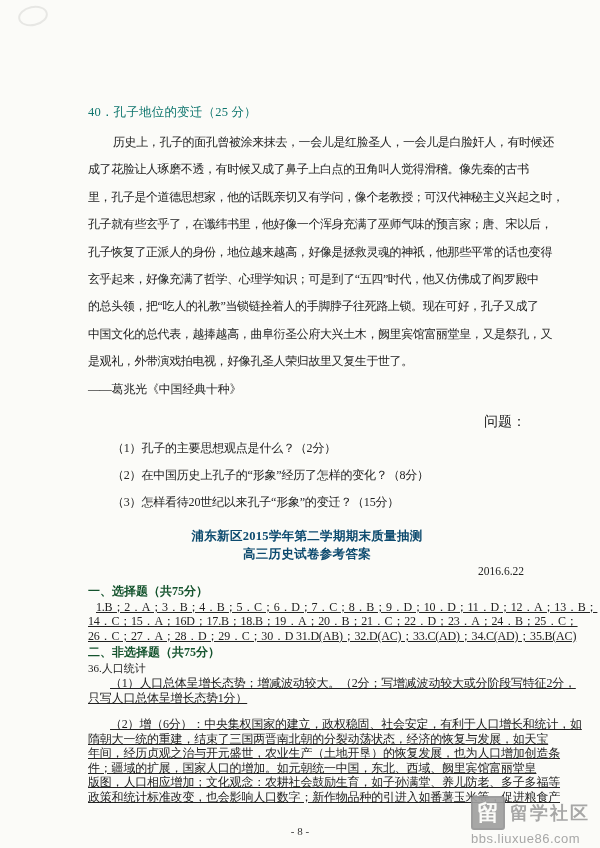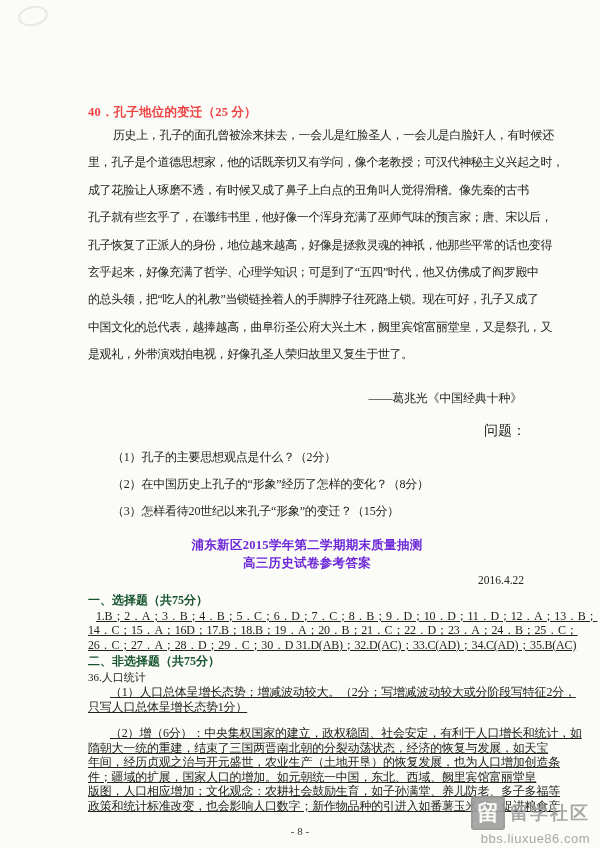--- a/index.html
+++ b/index.html
@@ -11,43 +11,43 @@
   .page {
     position: relative;
     width: 600px; height: 848px;
     background: #fbfbf8;
     color: #222;
     overflow: hidden;
   }
   .content { padding: 102px 74px 0 88px; }
 
   .q-title {
-    font-weight: bold; font-size: 12.5px; line-height: 20px;
-    color: #ef4444; letter-spacing: 0.2px;
+    font-weight: normal; font-size: 12.5px; line-height: 20px;
+    margin-bottom: 7px; color: #0f766e; letter-spacing: 0.2px;
   }
   .para-line {
     font-size: 12px; line-height: 27.4px;
     white-space: nowrap; letter-spacing: -0.4px;
   }
   .passage .para-line:first-child { text-indent: 25px; }
 
   .attribution {
-    text-align: right; font-size: 12px; line-height: 27px;
-    margin-top: 16px; padding-right: 4px; letter-spacing: -0.2px;
+    text-align: left; font-size: 12px; line-height: 27px;
+    margin-top: 0; padding-right: 4px; letter-spacing: -0.2px;
   }
   .q-label { font-size: 14px; line-height: 27px; padding-left: 13px; margin-top: 5px; text-align: right; }
   .sub-question {
     font-size: 12px; line-height: 27.4px; padding-left: 24px;
     white-space: nowrap; letter-spacing: -0.2px;
   }
 
   .header-block { margin-top: 10px; }
   .center-header {
     text-align: center; font-weight: bold; font-size: 12.5px;
-    line-height: 18px; color: #6d28d9; letter-spacing: 0.3px;
+    line-height: 18px; color: #0c4a6e; letter-spacing: 0.3px;
   }
   .date-line { text-align: right; font-size: 11.5px; line-height: 16px; padding-right: 2px; }
 
   .section-title {
     font-weight: bold; font-size: 12px; line-height: 17px;
     margin-top: 4px; color: #14532d;
   }
   .section-title.second { margin-top: 1px; }
   .ans-line {
     font-size: 12px; line-height: 14.5px;
@@ -77,36 +77,36 @@
     font-family: "Liberation Sans", "DejaVu Sans", sans-serif;
   }
   .wm-row { display: flex; align-items: center; gap: 5px; justify-content: flex-end; }
   .wm-logo {
     width: 34px; height: 34px; background: #a0a0a0; color: #fbfbf8;
     display: flex; align-items: center; justify-content: center;
     font-size: 22px; font-weight: bold; border-radius: 3px;
     border: 2px solid #969696; box-sizing: border-box;
   }
   .wm-name { font-size: 18px; font-weight: bold; letter-spacing: 2px; }
-  .wm-url { font-size: 13px; text-align: right; margin-top: 1px; letter-spacing: 0.5px; }
+  .wm-url { font-size: 13px; margin-top: 1px; letter-spacing: 0.5px; }
 </style>
 </head>
 <body>
 
 <div class="page">
   <div class="scan-smudge"></div>
 
   <div class="content">
 
     <div class="q-title">40．孔子地位的变迁（25 分）</div>
 
     <div class="passage">
         <div class="para-line">历史上，孔子的面孔曾被涂来抹去，一会儿是红脸圣人，一会儿是白脸奸人，有时候还</div>
+        <div class="para-line">成了花脸让人琢磨不透，有时候又成了鼻子上白点的丑角叫人觉得滑稽。像先秦的古书</div>
         <div class="para-line">里，孔子是个道德思想家，他的话既亲切又有学问，像个老教授；可汉代神秘主义兴起之时，</div>
-        <div class="para-line">成了花脸让人琢磨不透，有时候又成了鼻子上白点的丑角叫人觉得滑稽。像先秦的古书</div>
         <div class="para-line">孔子就有些玄乎了，在谶纬书里，他好像一个浑身充满了巫师气味的预言家；唐、宋以后，</div>
         <div class="para-line">孔子恢复了正派人的身份，地位越来越高，好像是拯救灵魂的神祇，他那些平常的话也变得</div>
         <div class="para-line">玄乎起来，好像充满了哲学、心理学知识；可是到了“五四”时代，他又仿佛成了阎罗殿中</div>
         <div class="para-line">的总头领，把“吃人的礼教”当锁链拴着人的手脚脖子往死路上锁。现在可好，孔子又成了</div>
         <div class="para-line">中国文化的总代表，越捧越高，曲阜衍圣公府大兴土木，阙里宾馆富丽堂皇，又是祭孔，又</div>
         <div class="para-line">是观礼，外带演戏拍电视，好像孔圣人荣归故里又复生于世了。</div>
       </div>
 
     <div class="attribution">——葛兆光《中国经典十种》</div>
 
@@ -114,21 +114,21 @@
 
     <div class="sub-questions">
         <div class="sub-question">（1）孔子的主要思想观点是什么？（2分）</div>
         <div class="sub-question">（2）在中国历史上孔子的“形象”经历了怎样的变化？（8分）</div>
         <div class="sub-question">（3）怎样看待20世纪以来孔子“形象”的变迁？（15分）</div>
       </div>
 
     <div class="header-block">
       <div class="center-header">浦东新区2015学年第二学期期末质量抽测</div>
       <div class="center-header">高三历史试卷参考答案</div>
-      <div class="date-line">2016.4.22</div>
+      <div class="date-line">2016.6.22</div>
     </div>
 
     <div class="section-title">一、选择题（共75分）</div>
 
     <div class="choice-lines">
         <div class="ans-line">1.B；2．A；3．B；4．B；5．C；6．D；7．C；8．B；9．D；10．D；11．D；12．A；13．B；</div>
         <div class="ans-line">14．C；15．A；16D；17.B；18.B；19．A；20．B；21．C；22．D；23．A；24．B；25．C；</div>
         <div class="ans-line">26．C；27．A；28．D；29．C；30．D 31.D(AB)；32.D(AC)；33.C(AD)；34.C(AD)；35.B(AC)</div>
       </div>
 

